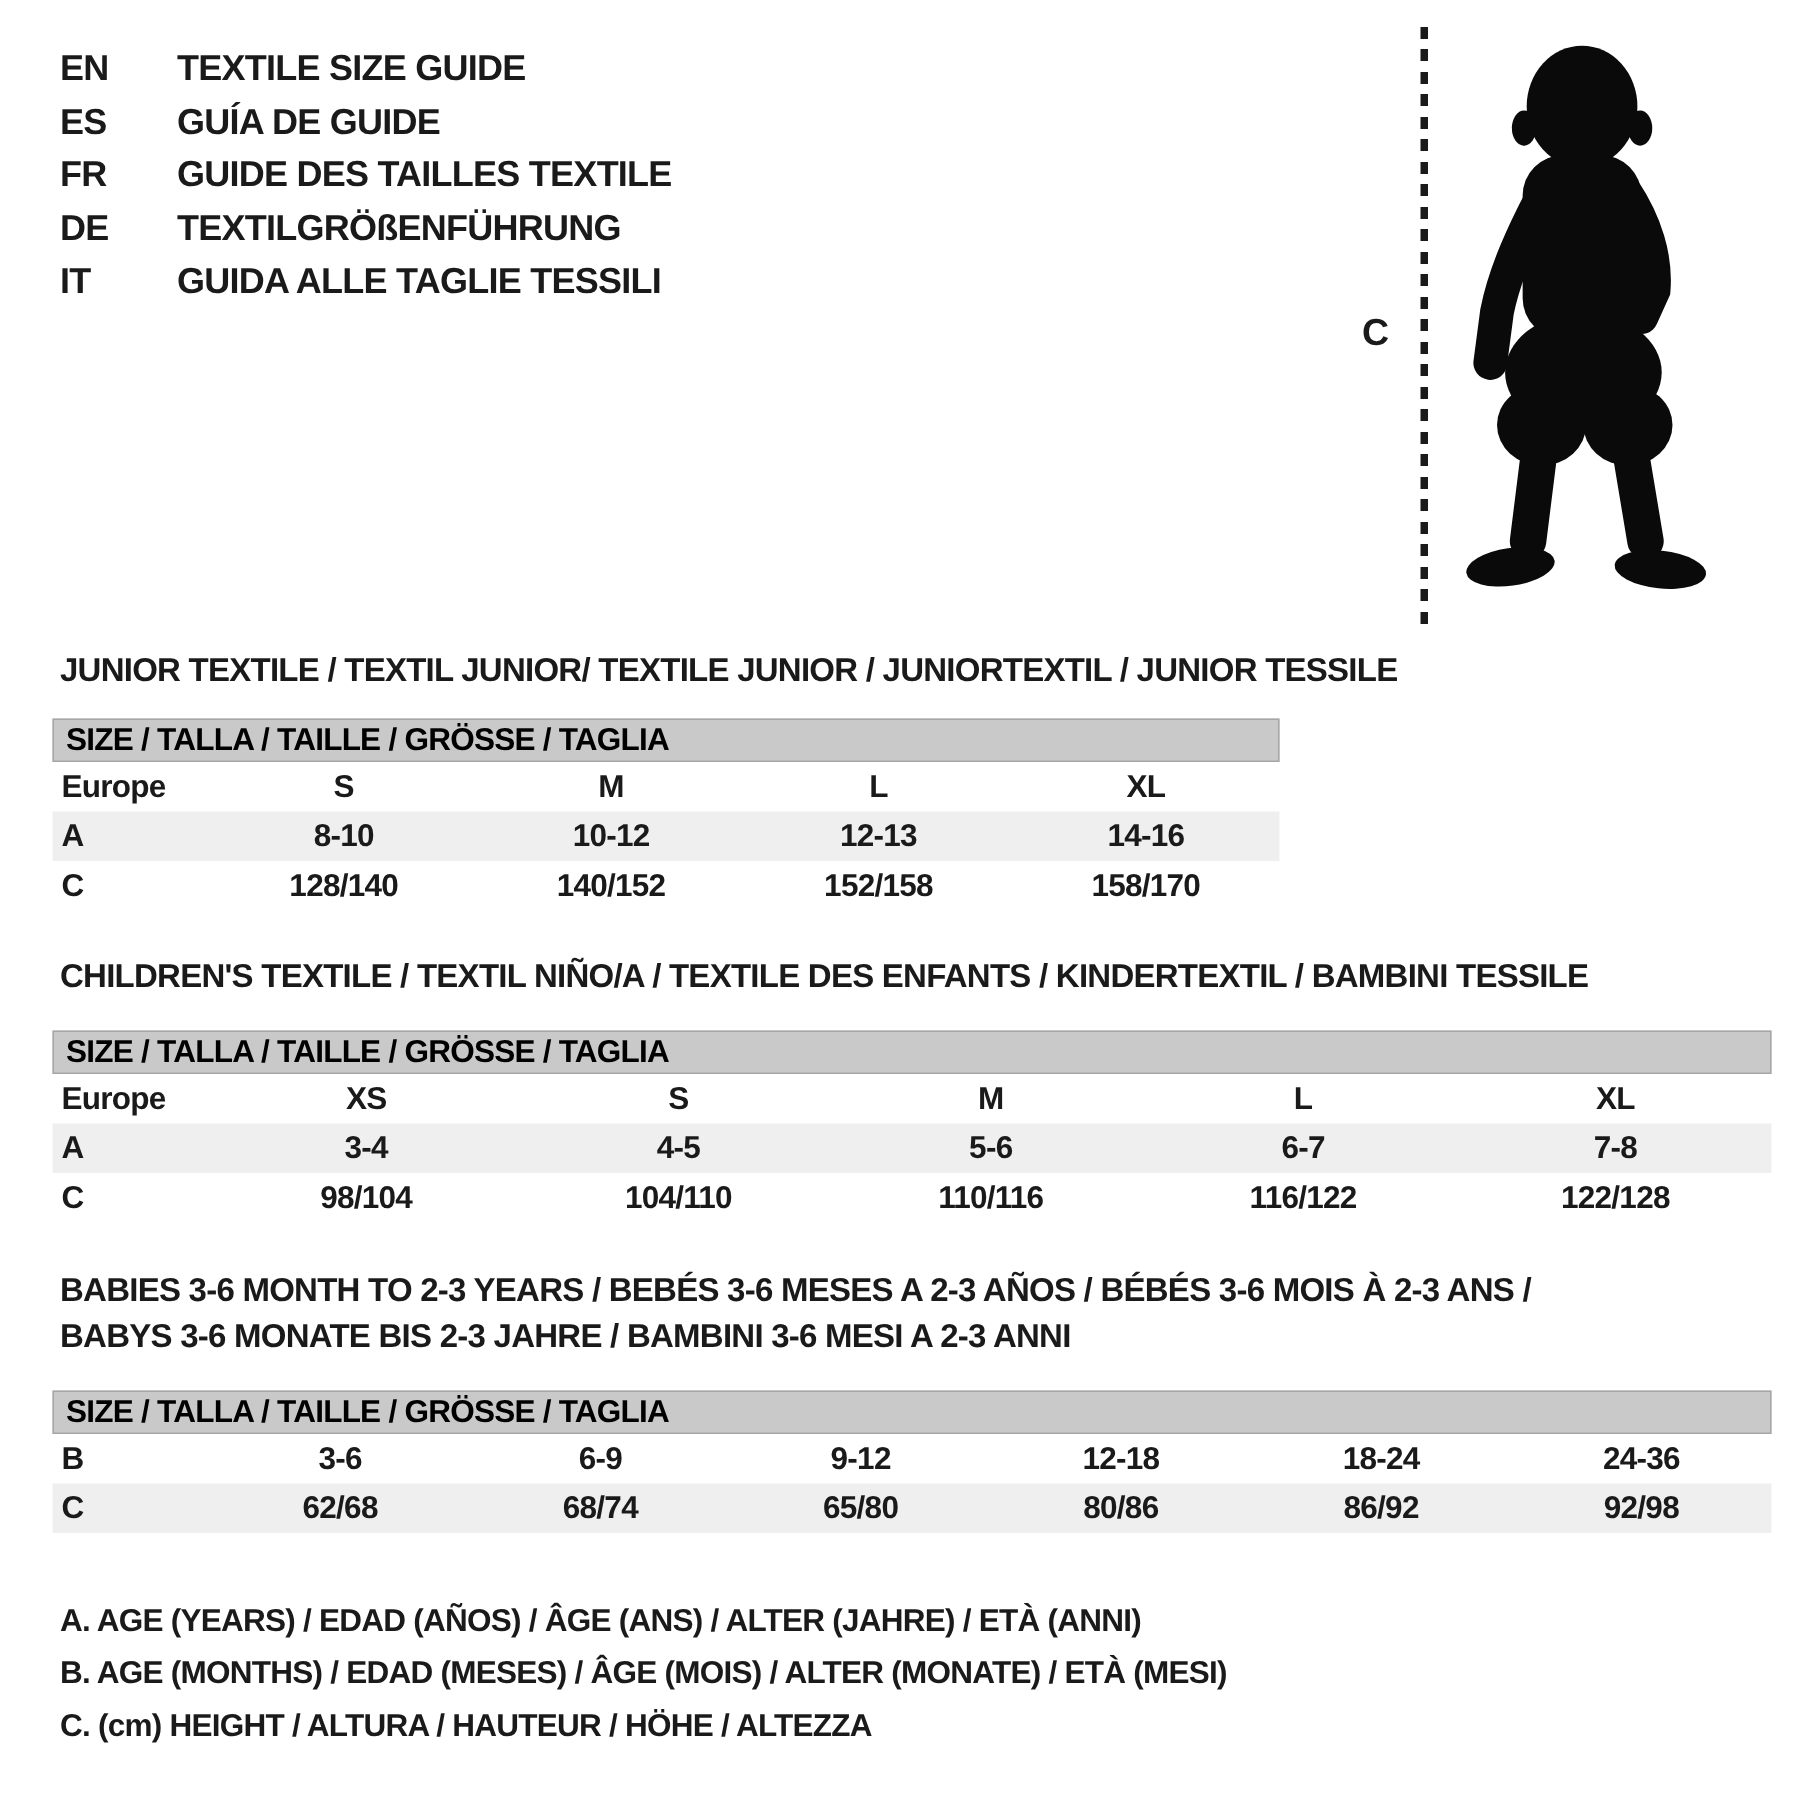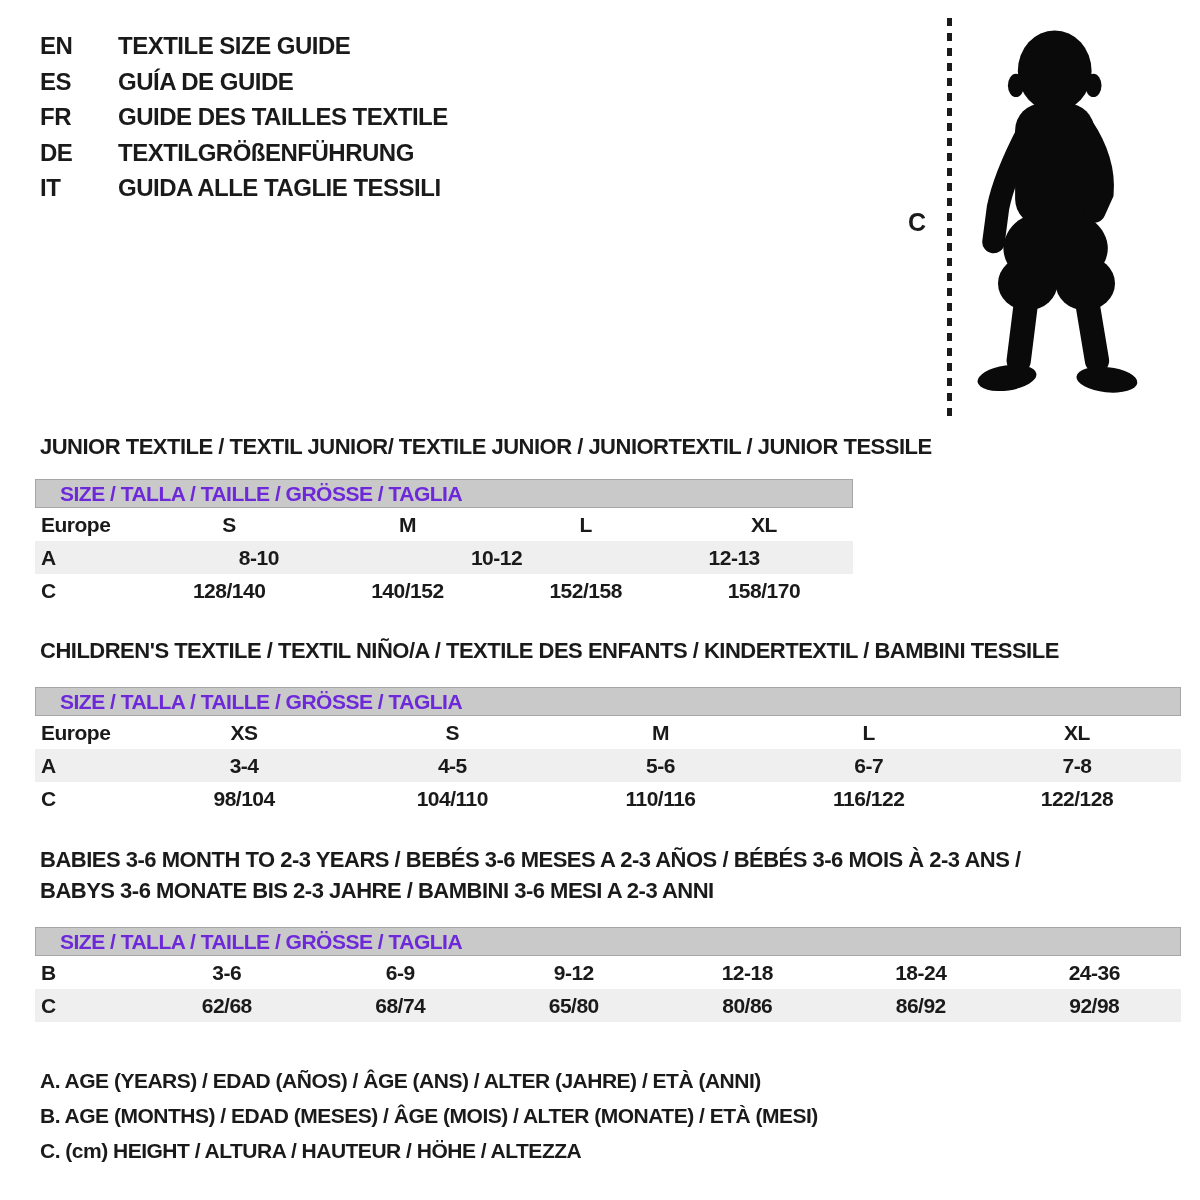--- a/index.html
+++ b/index.html
@@ -46,22 +46,22 @@
 
   
   .tbl{position:absolute;left:35px;font-size:21px;}
   .tbl-junior{top:479px;width:818px;}
   .tbl-children{top:687px;width:1146px;}
   .tbl-babies{top:927px;width:1146px;}
   .band{
     height:29px;line-height:27px;
     background:var(--band-bg);
     border:1px solid var(--band-border);
-    padding-left:24px;
-    color:#6d28d9;
+    padding-left:8px;
+    color:#000000;
     white-space:nowrap;
   }
   .trow{display:flex;height:33px;line-height:33px;}
   .trow.shaded{background:var(--row-shade);}
   .tlbl{flex:0 0 105px;padding-left:6px;}
   .tcell{flex:1;text-align:center;}
 
   
   .legend{position:absolute;left:40px;top:1063px;font-size:21px;line-height:35px;}
   .legend-line{white-space:nowrap;}
@@ -133,20 +133,21 @@
       <span class="tcell">S</span>
       <span class="tcell">M</span>
       <span class="tcell">L</span>
       <span class="tcell">XL</span>
     </div>
     <div class="trow shaded">
       <span class="tlbl">A</span>
       <span class="tcell">8-10</span>
       <span class="tcell">10-12</span>
       <span class="tcell">12-13</span>
+      <span class="tcell">14-16</span>
     </div>
     <div class="trow">
       <span class="tlbl">C</span>
       <span class="tcell">128/140</span>
       <span class="tcell">140/152</span>
       <span class="tcell">152/158</span>
       <span class="tcell">158/170</span>
     </div>
   </div>
 

